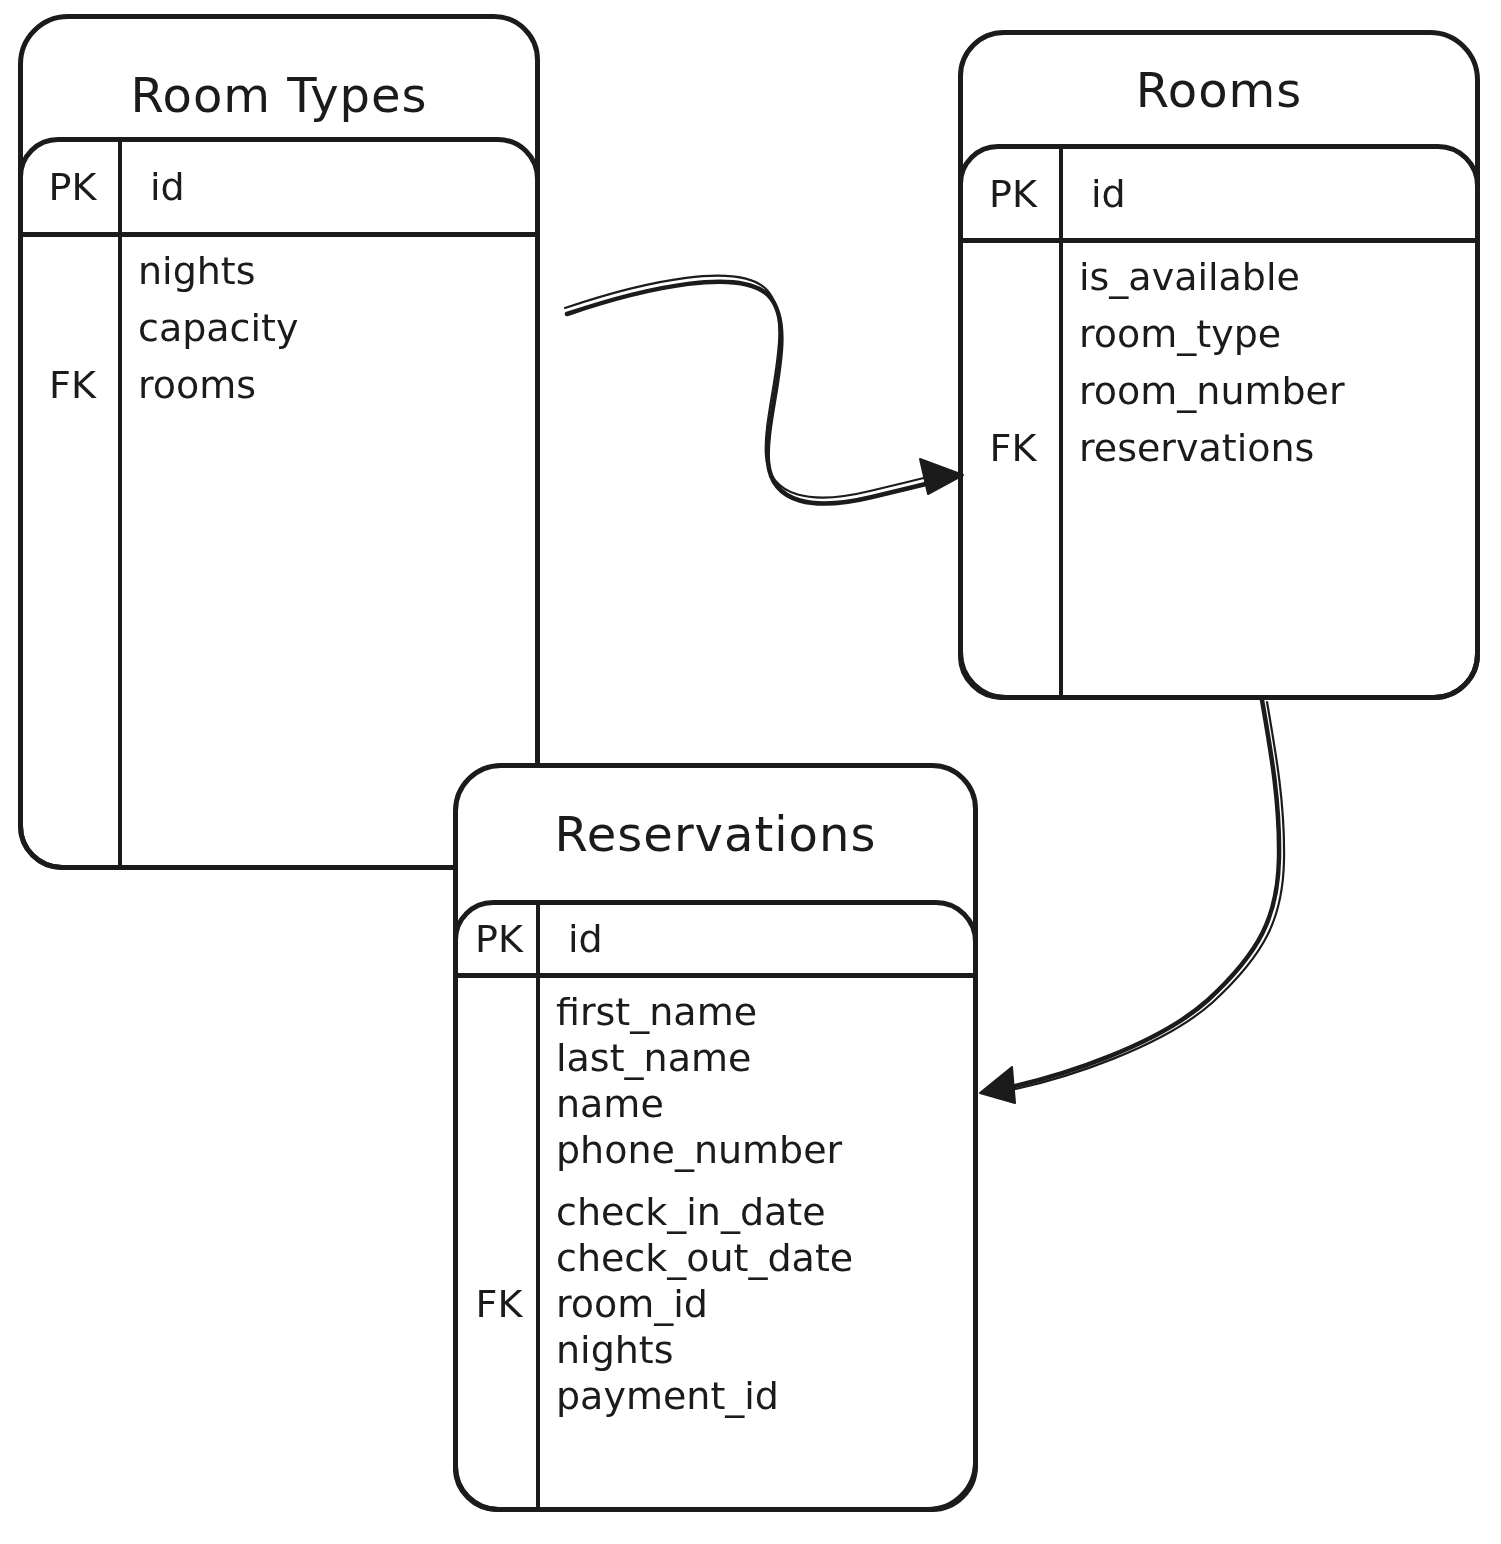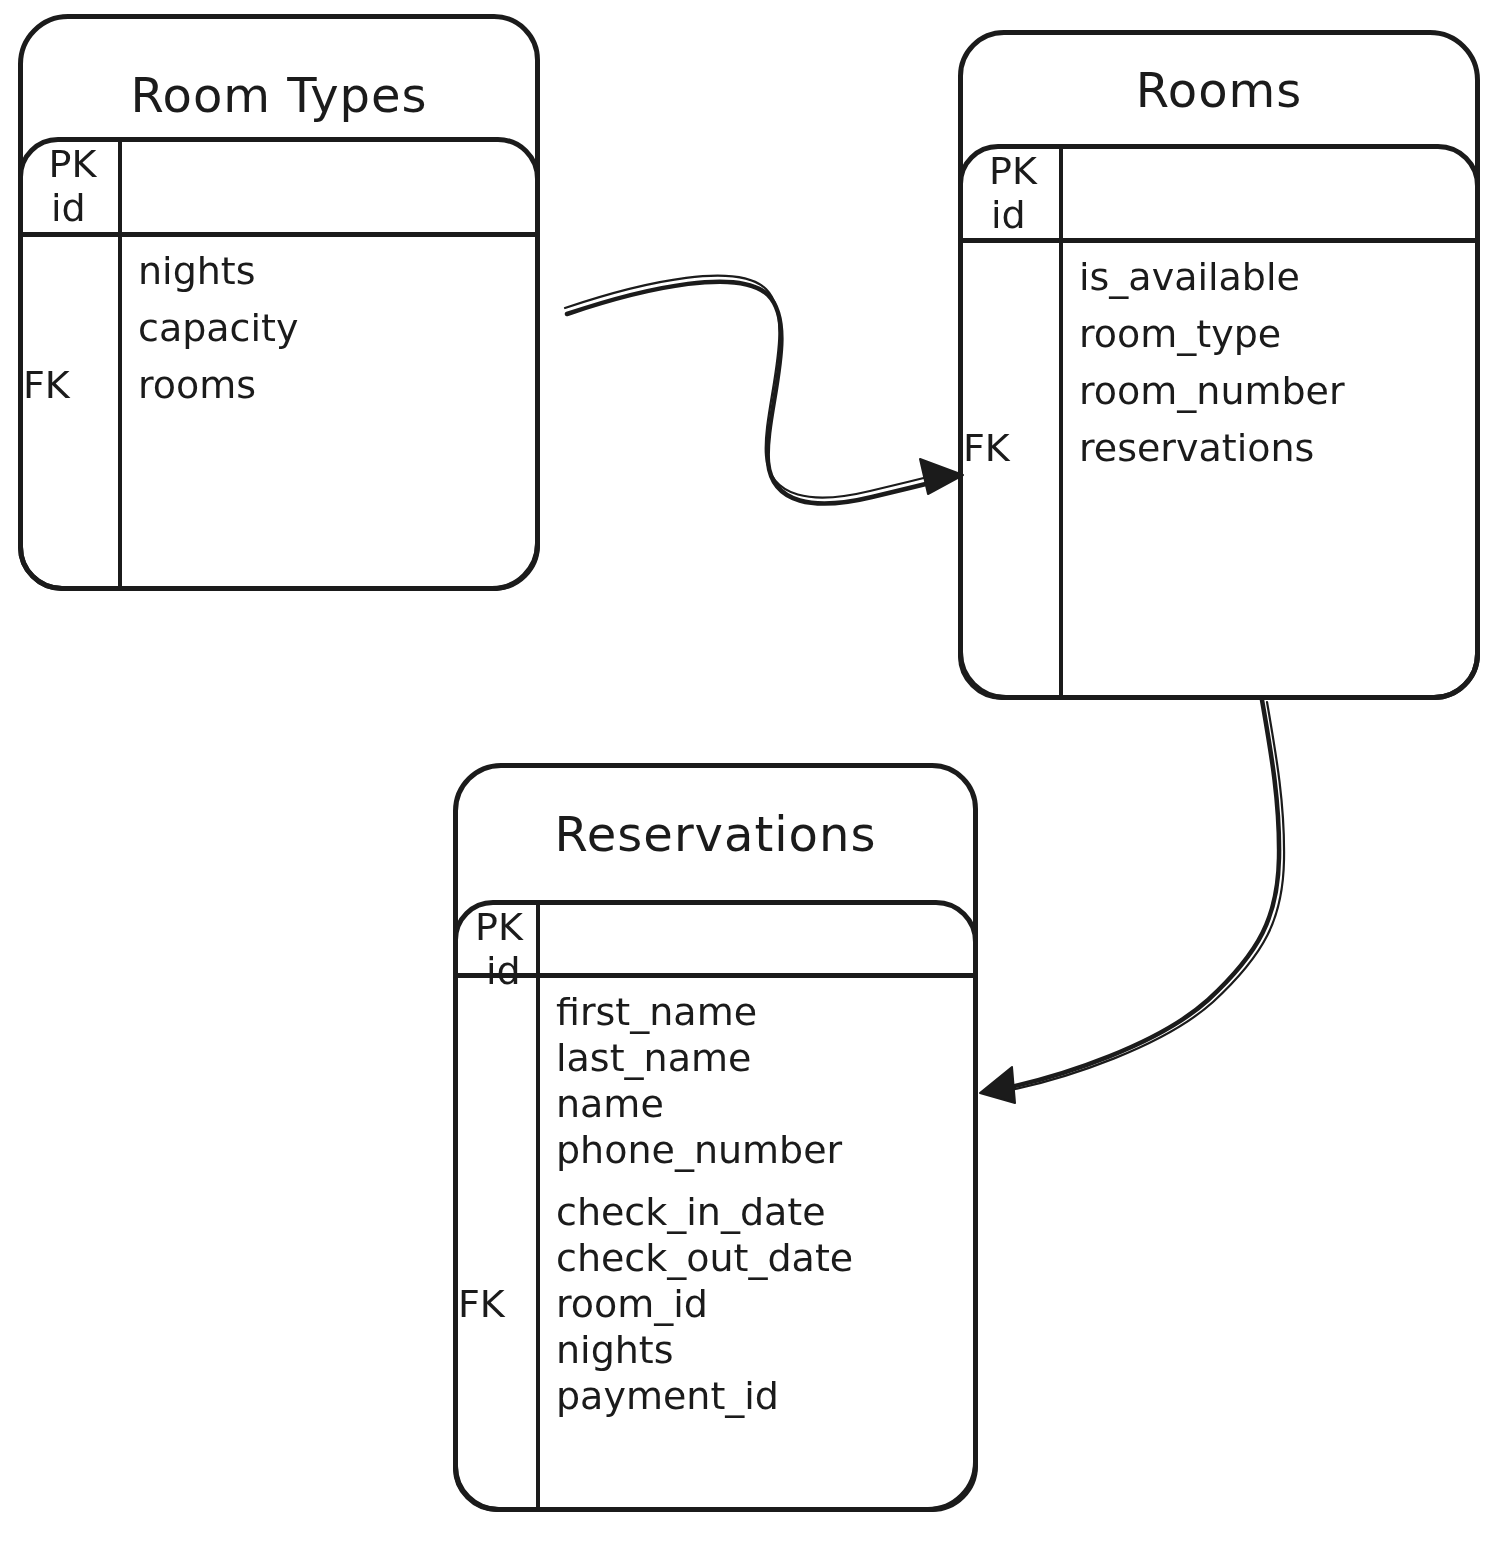--- a/index.html
+++ b/index.html
@@ -17,21 +17,21 @@
   }
   .canvas { position: absolute; inset: 0; }
 
   
   .erd-table {
     position: absolute;
     border: 5px solid var(--stroke);
     background: var(--bg);
   }
   .t-room-types {
-    left: 18px; top: 14px; width: 522px; height: 577px;
+    left: 18px; top: 14px; width: 522px; height: 856px;
     border-radius: 50px 46px 48px 44px;
     --grid-top: 118px; --head-h: 90px; --keyw: 95px; --rowh: 57px; --apad: 0px;
   }
   .t-rooms {
     left: 958px; top: 30px; width: 522px; height: 670px;
     border-radius: 46px 50px 46px 48px;
     --grid-top: 109px; --head-h: 89px; --keyw: 96px; --rowh: 57px; --apad: 0px;
   }
   .t-reservations {
     left: 453px; top: 763px; width: 525px; height: 749px;
@@ -57,40 +57,39 @@
   }
   .v-divider {
     position: absolute; top: 0; bottom: 0;
     left: var(--keyw); width: 4px;
     background: var(--stroke);
   }
   .header-row {
     position: absolute; left: 0; right: 0; top: 0;
     height: calc(var(--head-h) + 5px);
     border-bottom: 5px solid var(--stroke);
-    display: flex; 
+    display: flex; align-items: center;
     font-size: 38px;
-    flex-direction: column;
   }
   .key-cell {
     width: calc(var(--keyw) + 4px); flex: none;
     text-align: center;
   }
   .field-cell { padding-left: 28px; }
 
   .attr-area {
     position: absolute; left: 0; right: 0; bottom: 0;
     top: calc(var(--head-h) + 10px + var(--apad));
     font-size: 38px;
   }
   .attr-row {
     display: flex; align-items: center;
     height: var(--rowh);
   }
-  .attr-key { width: calc(var(--keyw) + 4px); flex: none; text-align: left; }
+  .attr-key { width: calc(var(--keyw) + 4px); flex: none; text-align: center; }
   .attr-name { padding-left: 16px; white-space: nowrap; }
   .t-reservations .attr-row:nth-child(5) { margin-top: 16px; }
 
   
   svg.arrows { position: absolute; inset: 0; pointer-events: none; }
   svg.arrows path { fill: none; stroke: var(--stroke); stroke-linecap: round; }
   svg.arrows .main { stroke-width: 4.5px; }
   svg.arrows .ghost { stroke-width: 2.2px; }
   svg.arrows polygon { fill: var(--stroke); stroke: var(--stroke); stroke-width: 2px; stroke-linejoin: round; }
 </style>

